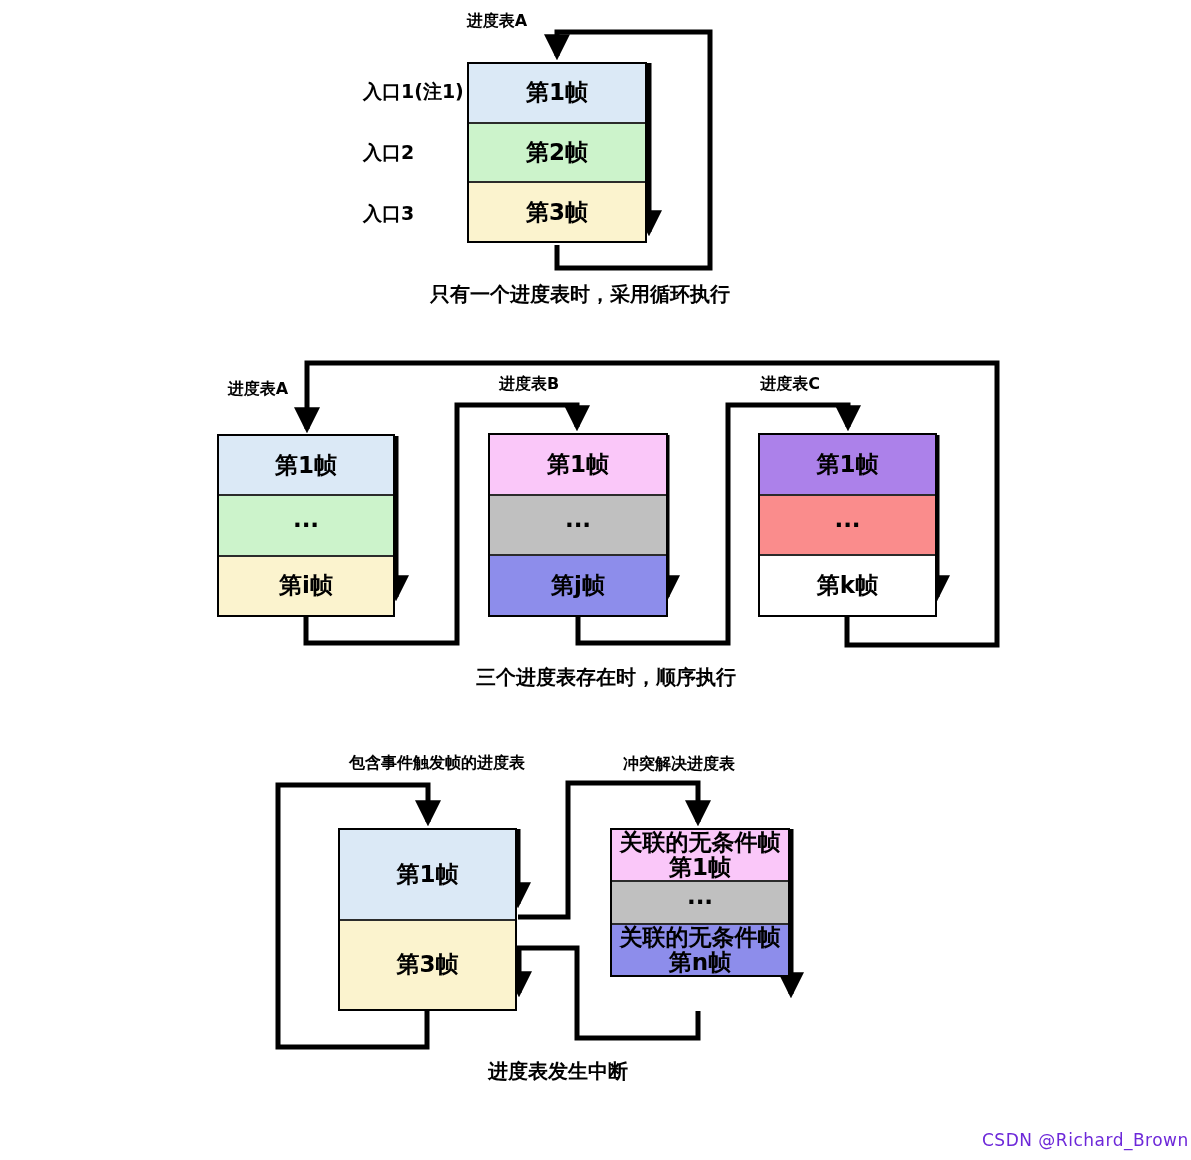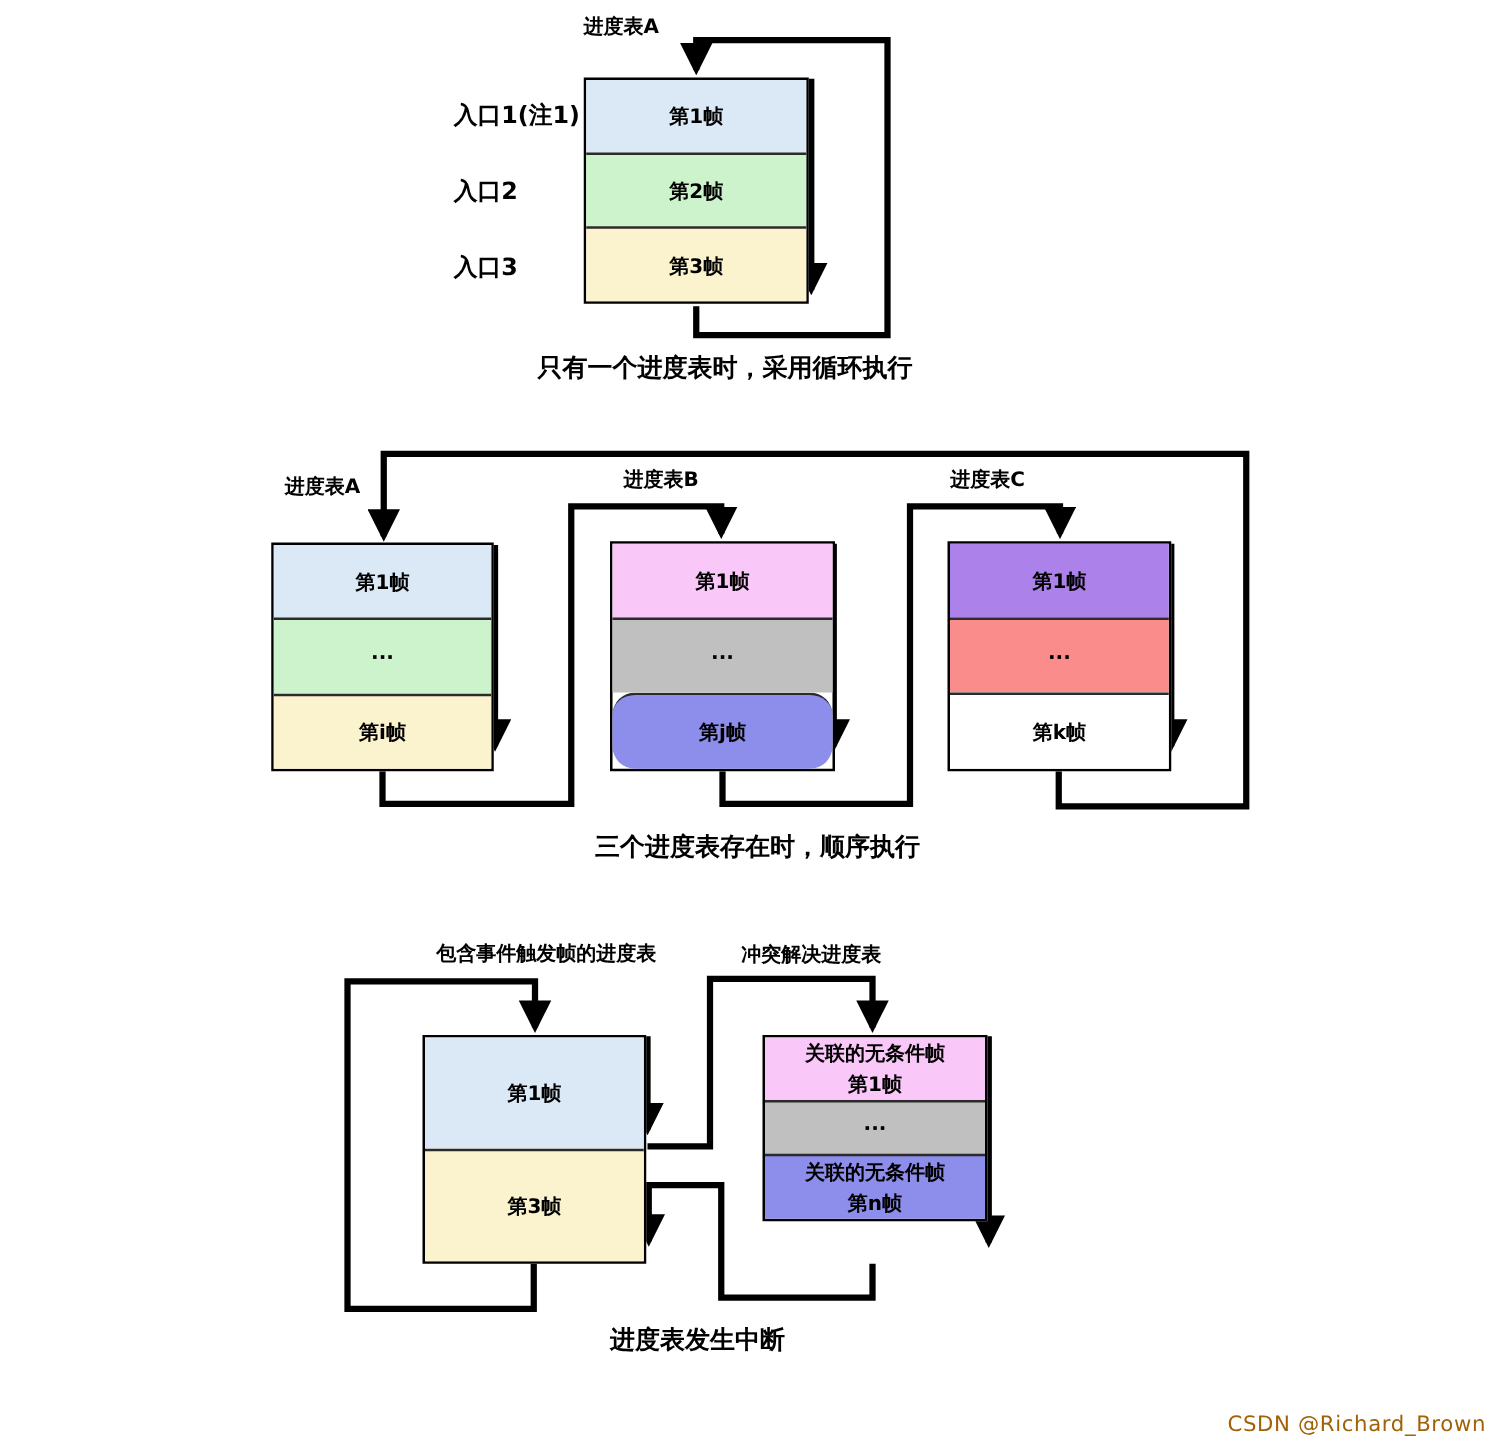--- a/index.html
+++ b/index.html
@@ -5,24 +5,24 @@
   html,body{margin:0;padding:0;background:#fff;}
   .stage{position:relative;width:1191px;height:1160px;background:#ffffff;
          font-family:"DejaVu Sans","Liberation Sans",sans-serif;color:#000;overflow:hidden;}
   .arrows{position:absolute;left:0;top:0;}
   .fl{fill:none;stroke:#000;stroke-width:5;stroke-linejoin:miter;marker-end:url(#ah);}
   .dtitle{position:absolute;transform:translateX(-50%);font-size:16px;font-weight:700;white-space:nowrap;}
   .caption{position:absolute;transform:translateX(-50%);font-size:20px;font-weight:700;white-space:nowrap;}
   .entry{position:absolute;font-size:19px;font-weight:700;white-space:nowrap;}
   .tbl{position:absolute;border:2px solid #000;background:#fff;display:flex;flex-direction:column;box-sizing:border-box;}
   .row{flex:1;display:flex;flex-direction:column;align-items:center;justify-content:center;
-       font-size:16px;font-weight:700;line-height:25px;text-align:center;}
+       font-size:23px;font-weight:700;line-height:25px;text-align:center;}
   .row + .row{border-top:2px solid #2b2b2b;}
   .note{position:absolute;font-size:18px;white-space:nowrap;}
-  .watermark{position:absolute;font-size:17px;color:#a16207;white-space:nowrap;letter-spacing:0.5px;}
+  .watermark{position:absolute;font-size:17px;color:#6d28d9;white-space:nowrap;letter-spacing:0.5px;}
 </style>
 </head>
 <body>
 
 <div class="stage">
 
   <svg class="arrows" width="1191" height="1160" viewBox="0 0 1191 1160">
     <defs>
       <marker id="ah" viewBox="0 0 12 12" refX="10" refY="6" markerWidth="5.2" markerHeight="5.2" orient="auto" markerUnits="strokeWidth">
         <path d="M0,0 L12,6 L0,12 Z" fill="#000"></path>
@@ -82,41 +82,41 @@
     </div>
   </div>
 
   <div class="tbl" style="left:488px;top:433px;width:180px;height:184px">
     <div class="row" style="background-color: rgb(250, 199, 249);">
       <span>第1帧</span>
     </div>
     <div class="row" style="background-color: rgb(192, 192, 192);">
       <span>···</span>
     </div>
-    <div class="row" style="background-color: rgb(141, 141, 235); border-radius: 18px;">
+    <div class="row" style="background-color: rgb(141, 141, 235);">
       <span>第j帧</span>
     </div>
   </div>
 
   <div class="tbl" style="left:758px;top:433px;width:179px;height:184px">
     <div class="row" style="background-color: rgb(172, 129, 234);">
       <span>第1帧</span>
     </div>
     <div class="row" style="background-color: rgb(250, 140, 140);">
       <span>···</span>
     </div>
     <div class="row" style="background-color: rgb(255, 255, 255);">
       <span>第k帧</span>
     </div>
   </div>
 
   <div class="caption" style="left:606px;top:664px">三个进度表存在时，顺序执行</div>
 
   <div class="dtitle" style="left:437px;top:753px">包含事件触发帧的进度表</div>
-  <div class="dtitle" style="left:649px;top:754px">冲突解决进度表</div>
+  <div class="dtitle" style="left:679px;top:754px">冲突解决进度表</div>
 
   <div class="tbl" style="left:338px;top:828px;width:179px;height:183px">
     <div class="row" style="background-color: rgb(219, 233, 246);">
       <span>第1帧</span>
     </div>
     <div class="row" style="background-color: rgb(251, 243, 206);">
       <span>第3帧</span>
     </div>
   </div>
 

